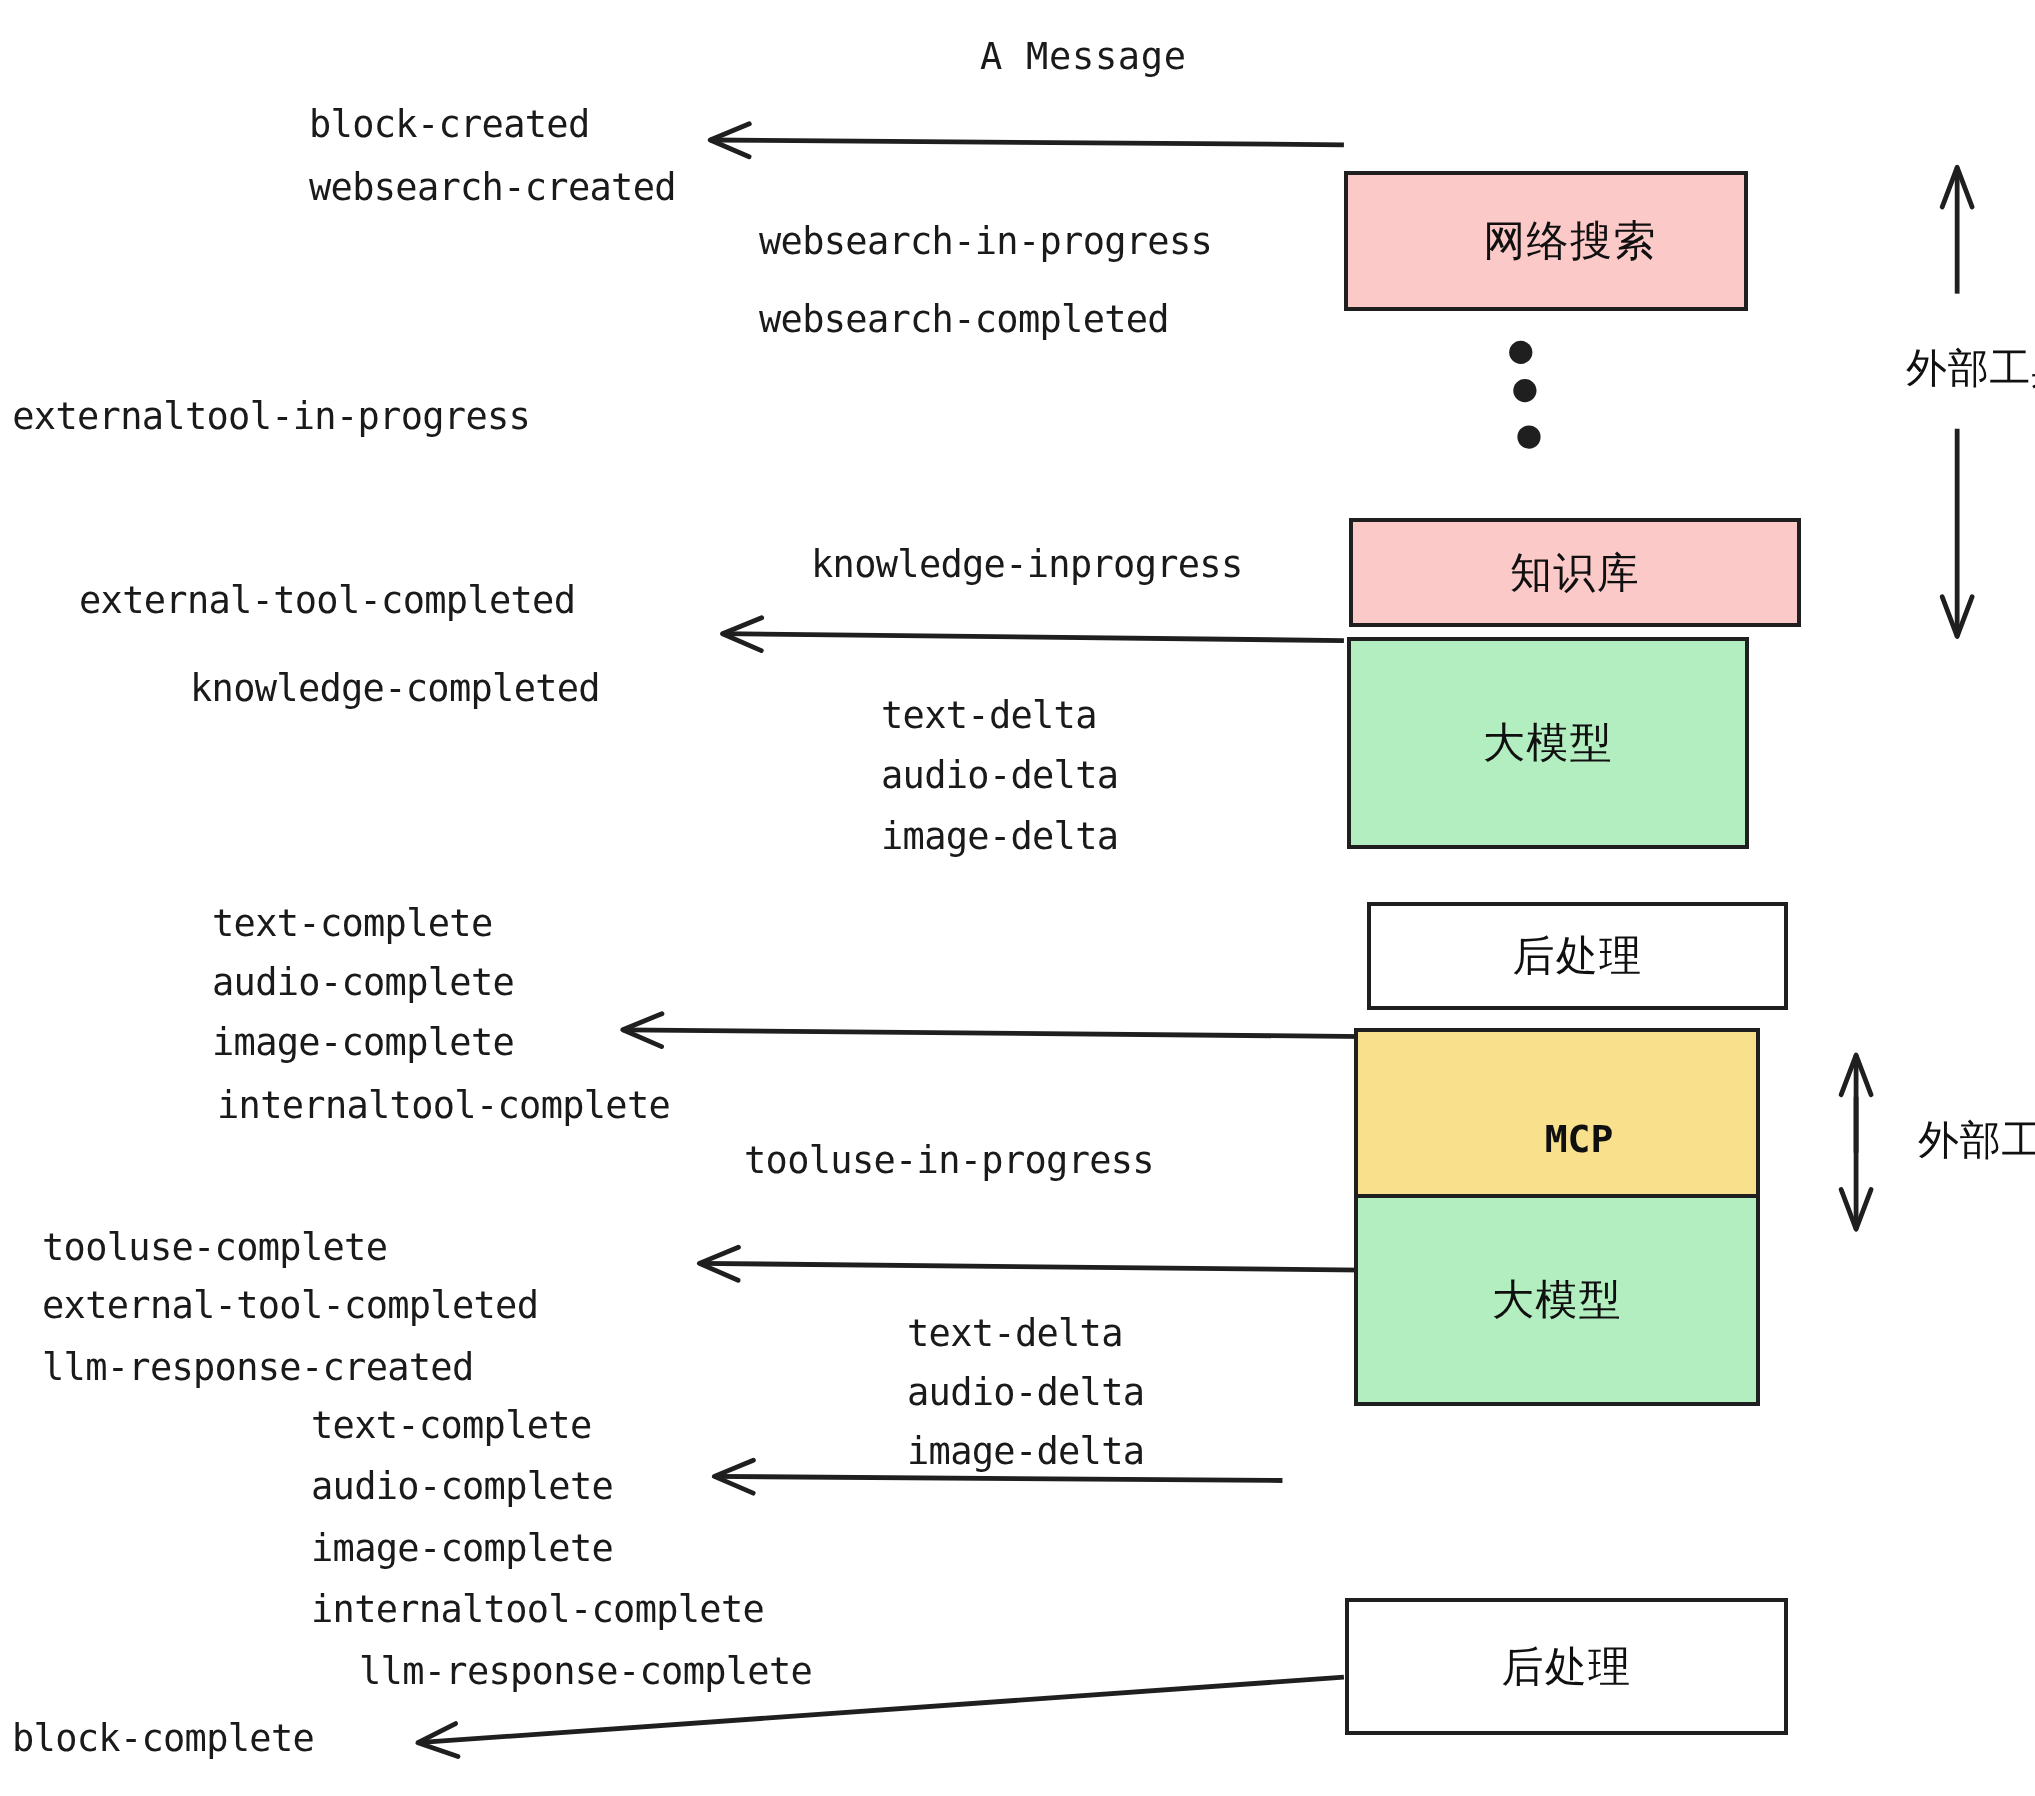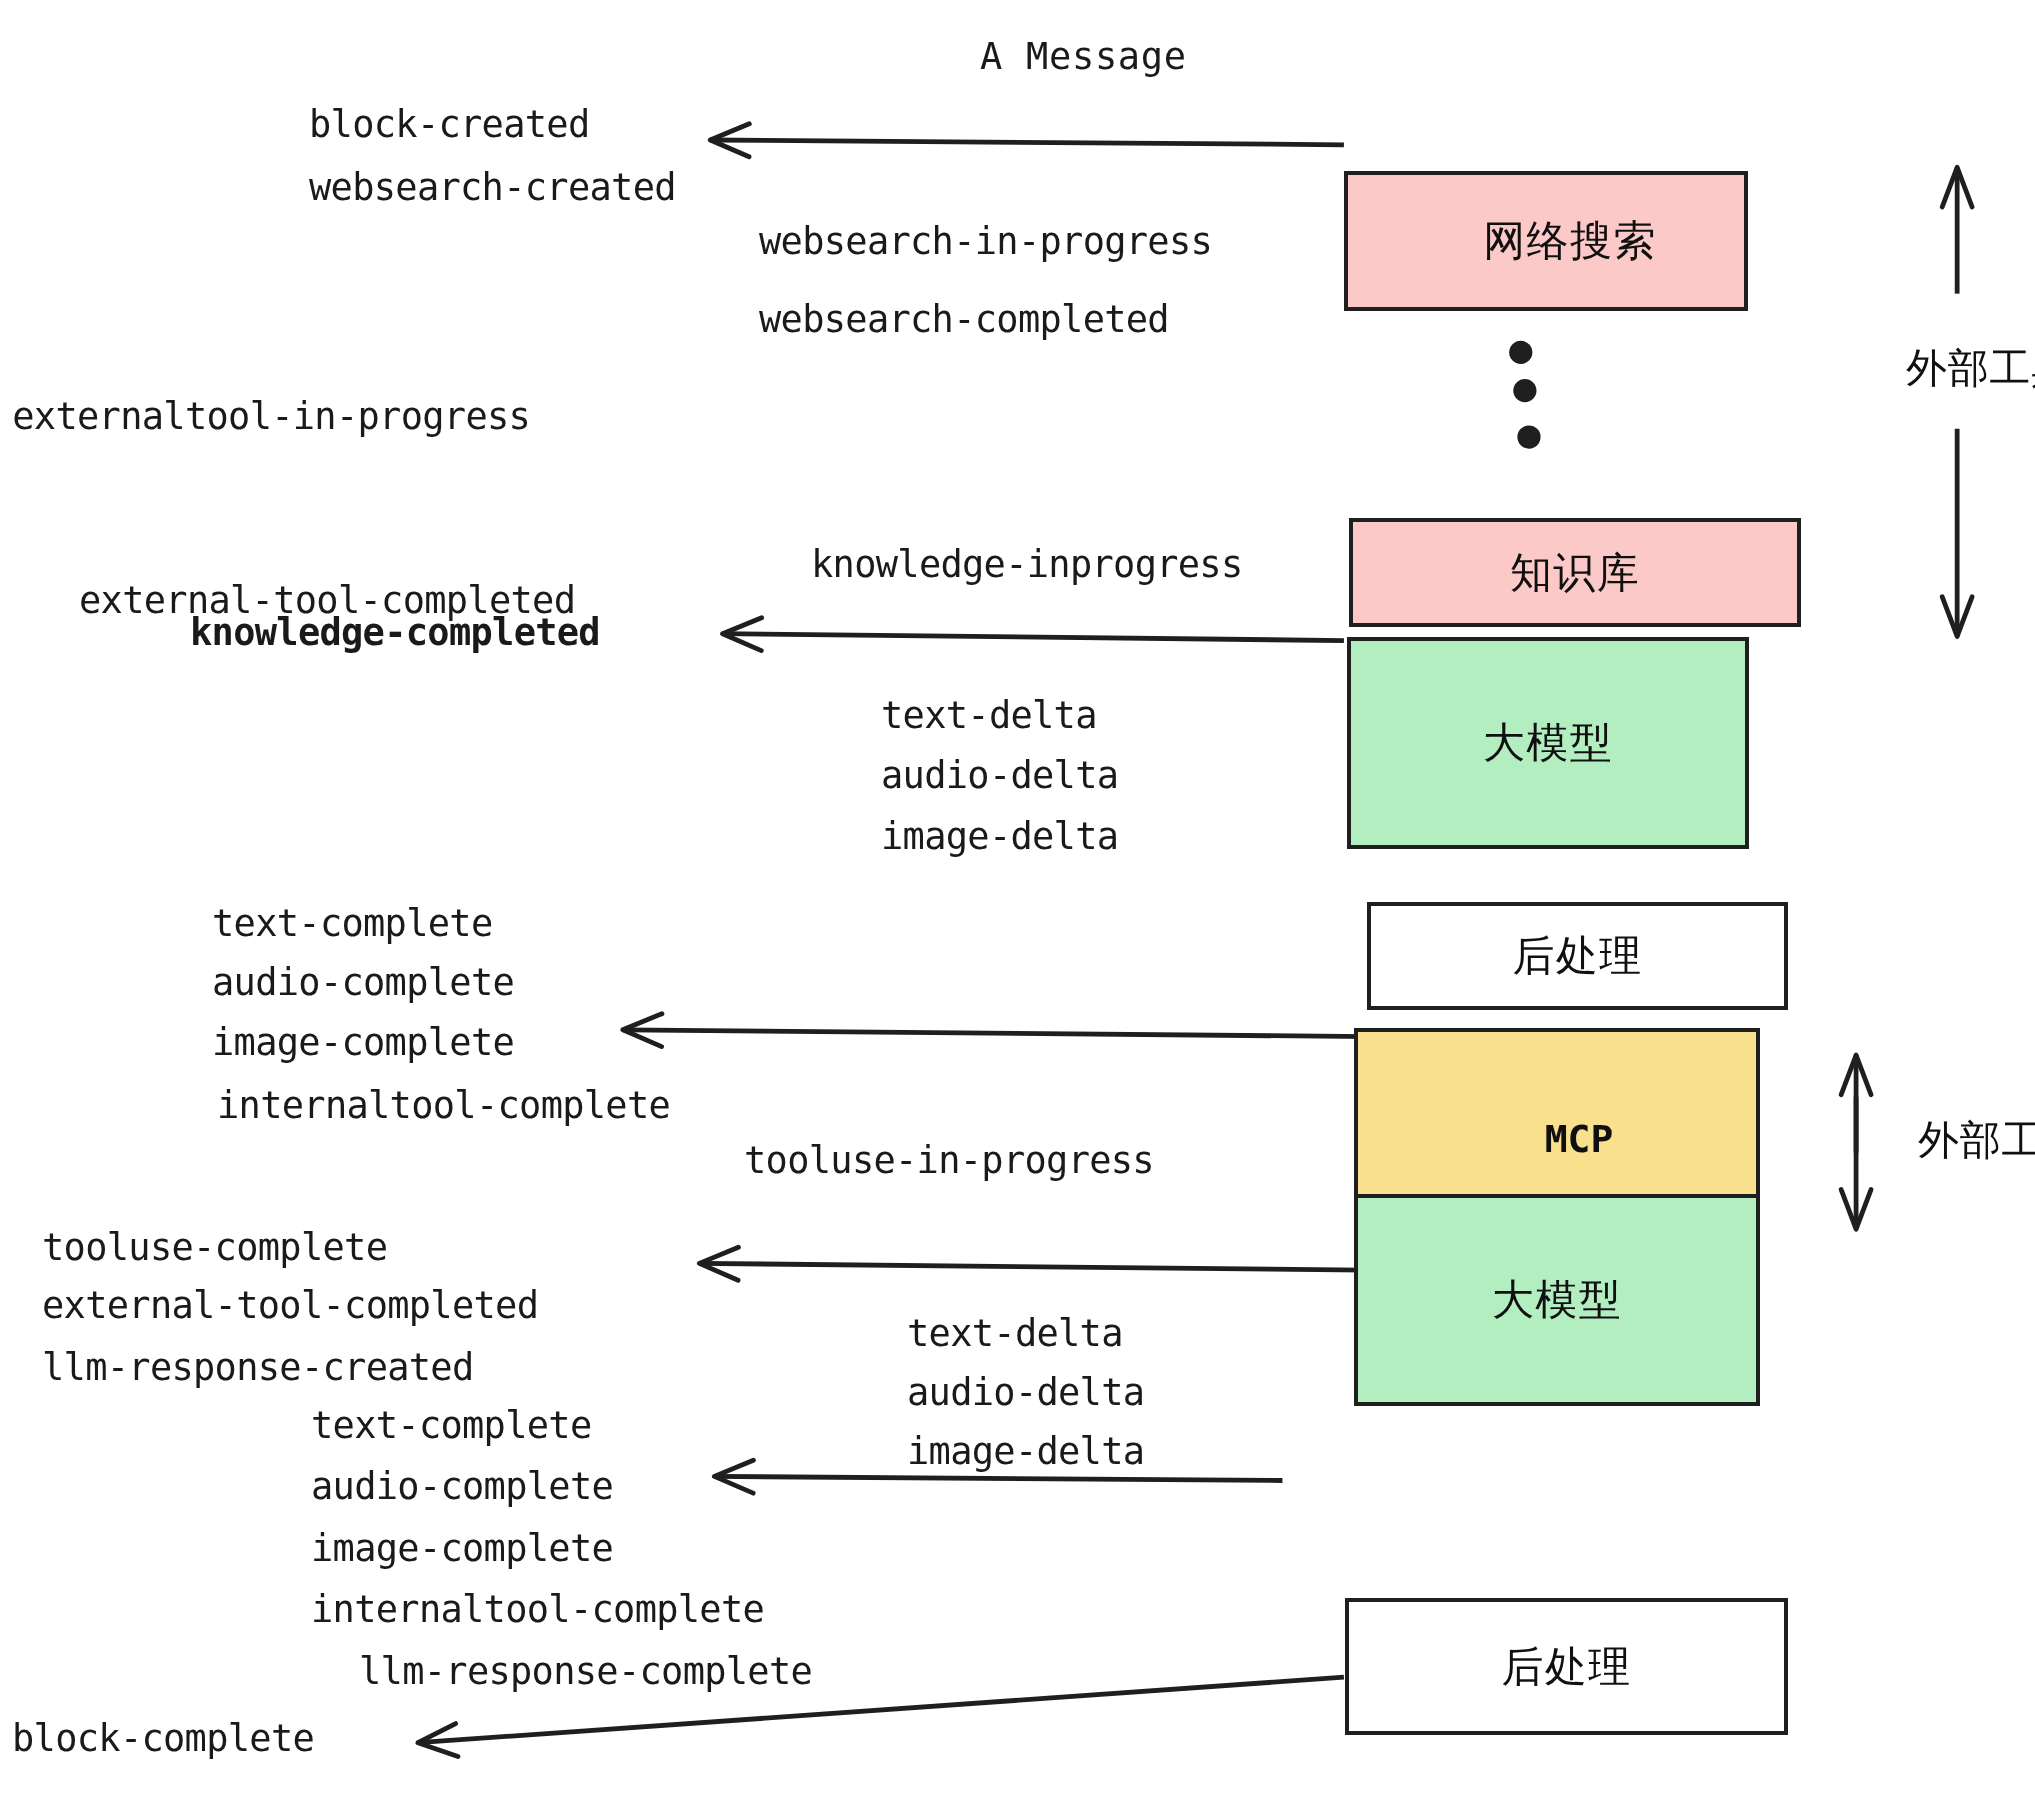--- a/index.html
+++ b/index.html
@@ -132,21 +132,21 @@
     </div>
 
   <div id="events">
       <div class="evt" style="left: 309px; top: 106px;">block-created</div>
       <div class="evt" style="left: 309px; top: 169px;">websearch-created</div>
       <div class="evt" style="left: 759px; top: 223px;">websearch-in-progress</div>
       <div class="evt" style="left: 759px; top: 301px;">websearch-completed</div>
       <div class="evt" style="left: 12.3px; top: 398px;">externaltool-in-progress</div>
       <div class="evt" style="left: 779px; top: 546px; margin-left: 32px;">knowledge-inprogress</div>
       <div class="evt" style="left: 79px; top: 582px;">external-tool-completed</div>
-      <div class="evt" style="left: 190px; top: 614px; font-weight: bold;">knowledge-completed</div>
+      <div class="evt" style="left: 190px; top: 670px;">knowledge-completed</div>
       <div class="evt" style="left: 881px; top: 697px;">text-delta</div>
       <div class="evt" style="left: 881px; top: 757px;">audio-delta</div>
       <div class="evt" style="left: 881px; top: 818px;">image-delta</div>
       <div class="evt" style="left: 212px; top: 905px;">text-complete</div>
       <div class="evt" style="left: 212px; top: 964px;">audio-complete</div>
       <div class="evt" style="left: 212px; top: 1024px;">image-complete</div>
       <div class="evt" style="left: 217px; top: 1087px;">internaltool-complete</div>
       <div class="evt" style="left: 744px; top: 1142px;">tooluse-in-progress</div>
       <div class="evt" style="left: 42px; top: 1229px;">tooluse-complete</div>
       <div class="evt" style="left: 42px; top: 1287px;">external-tool-completed</div>

